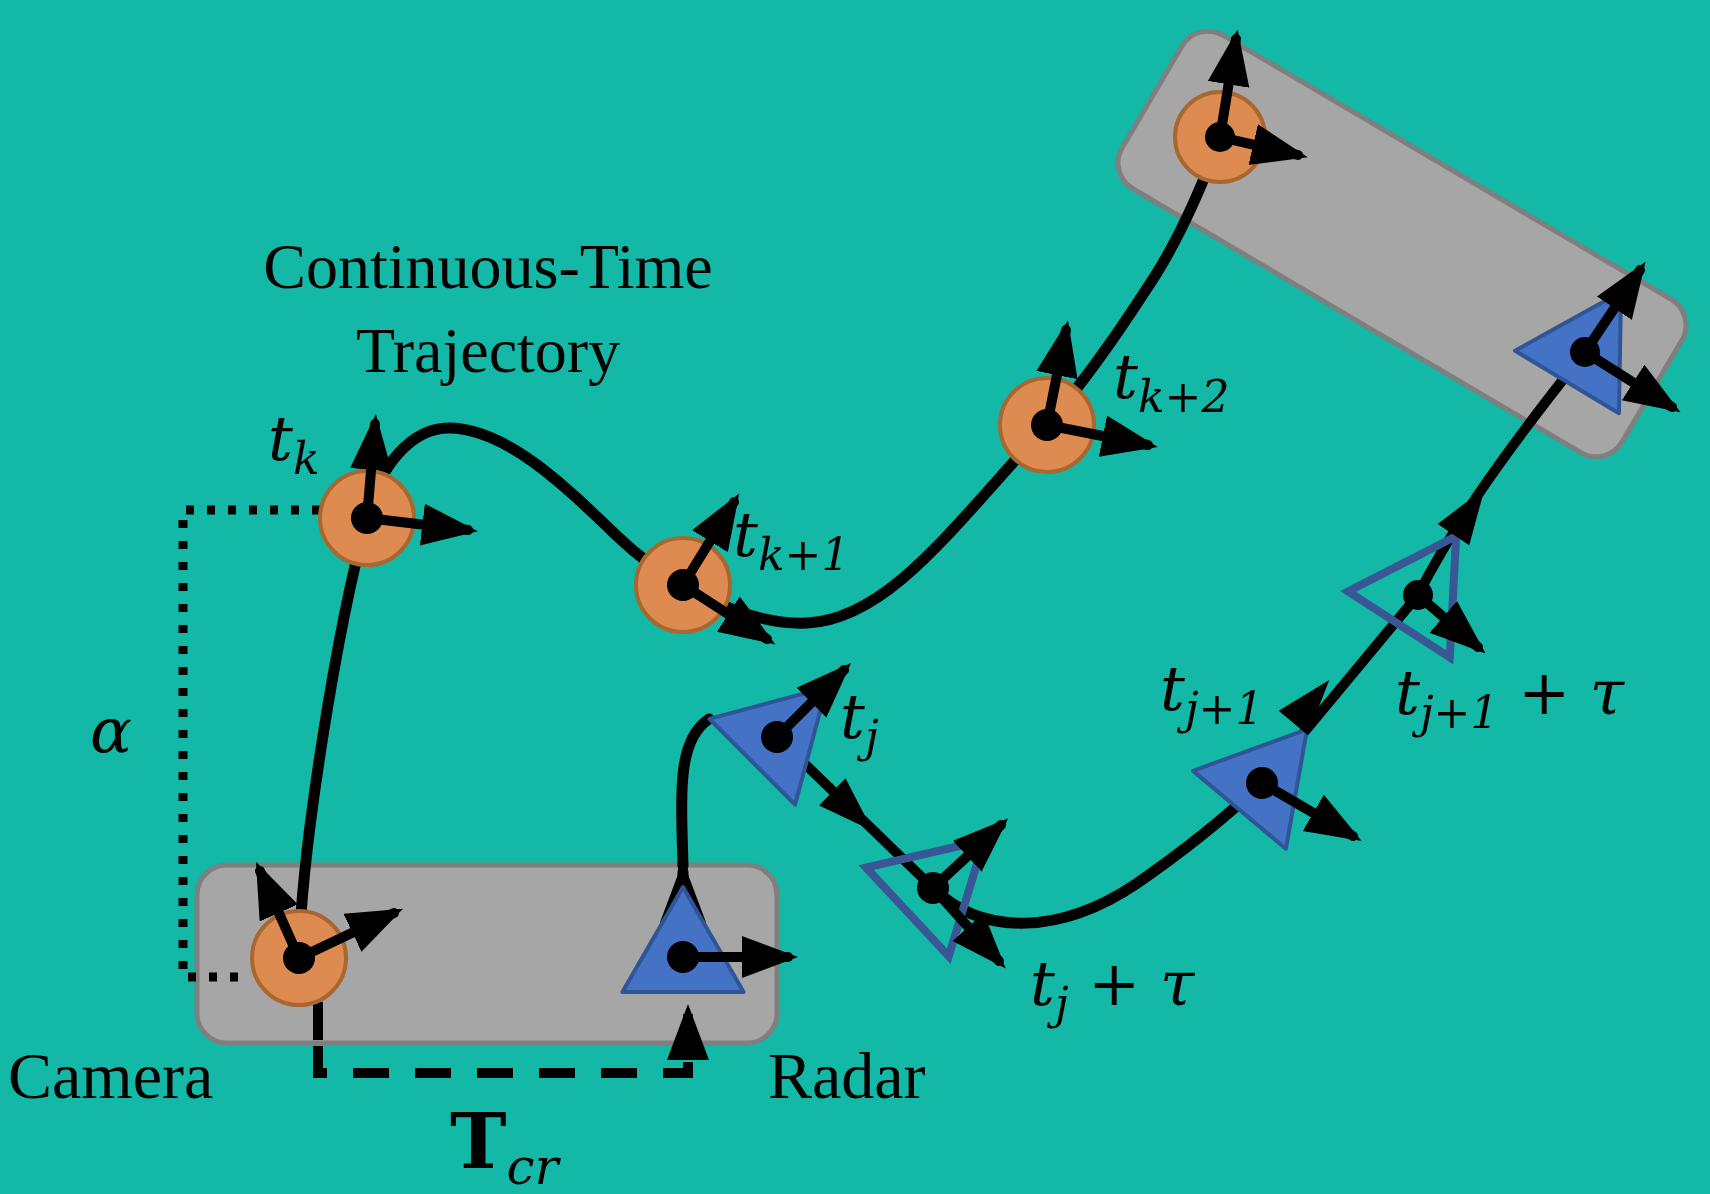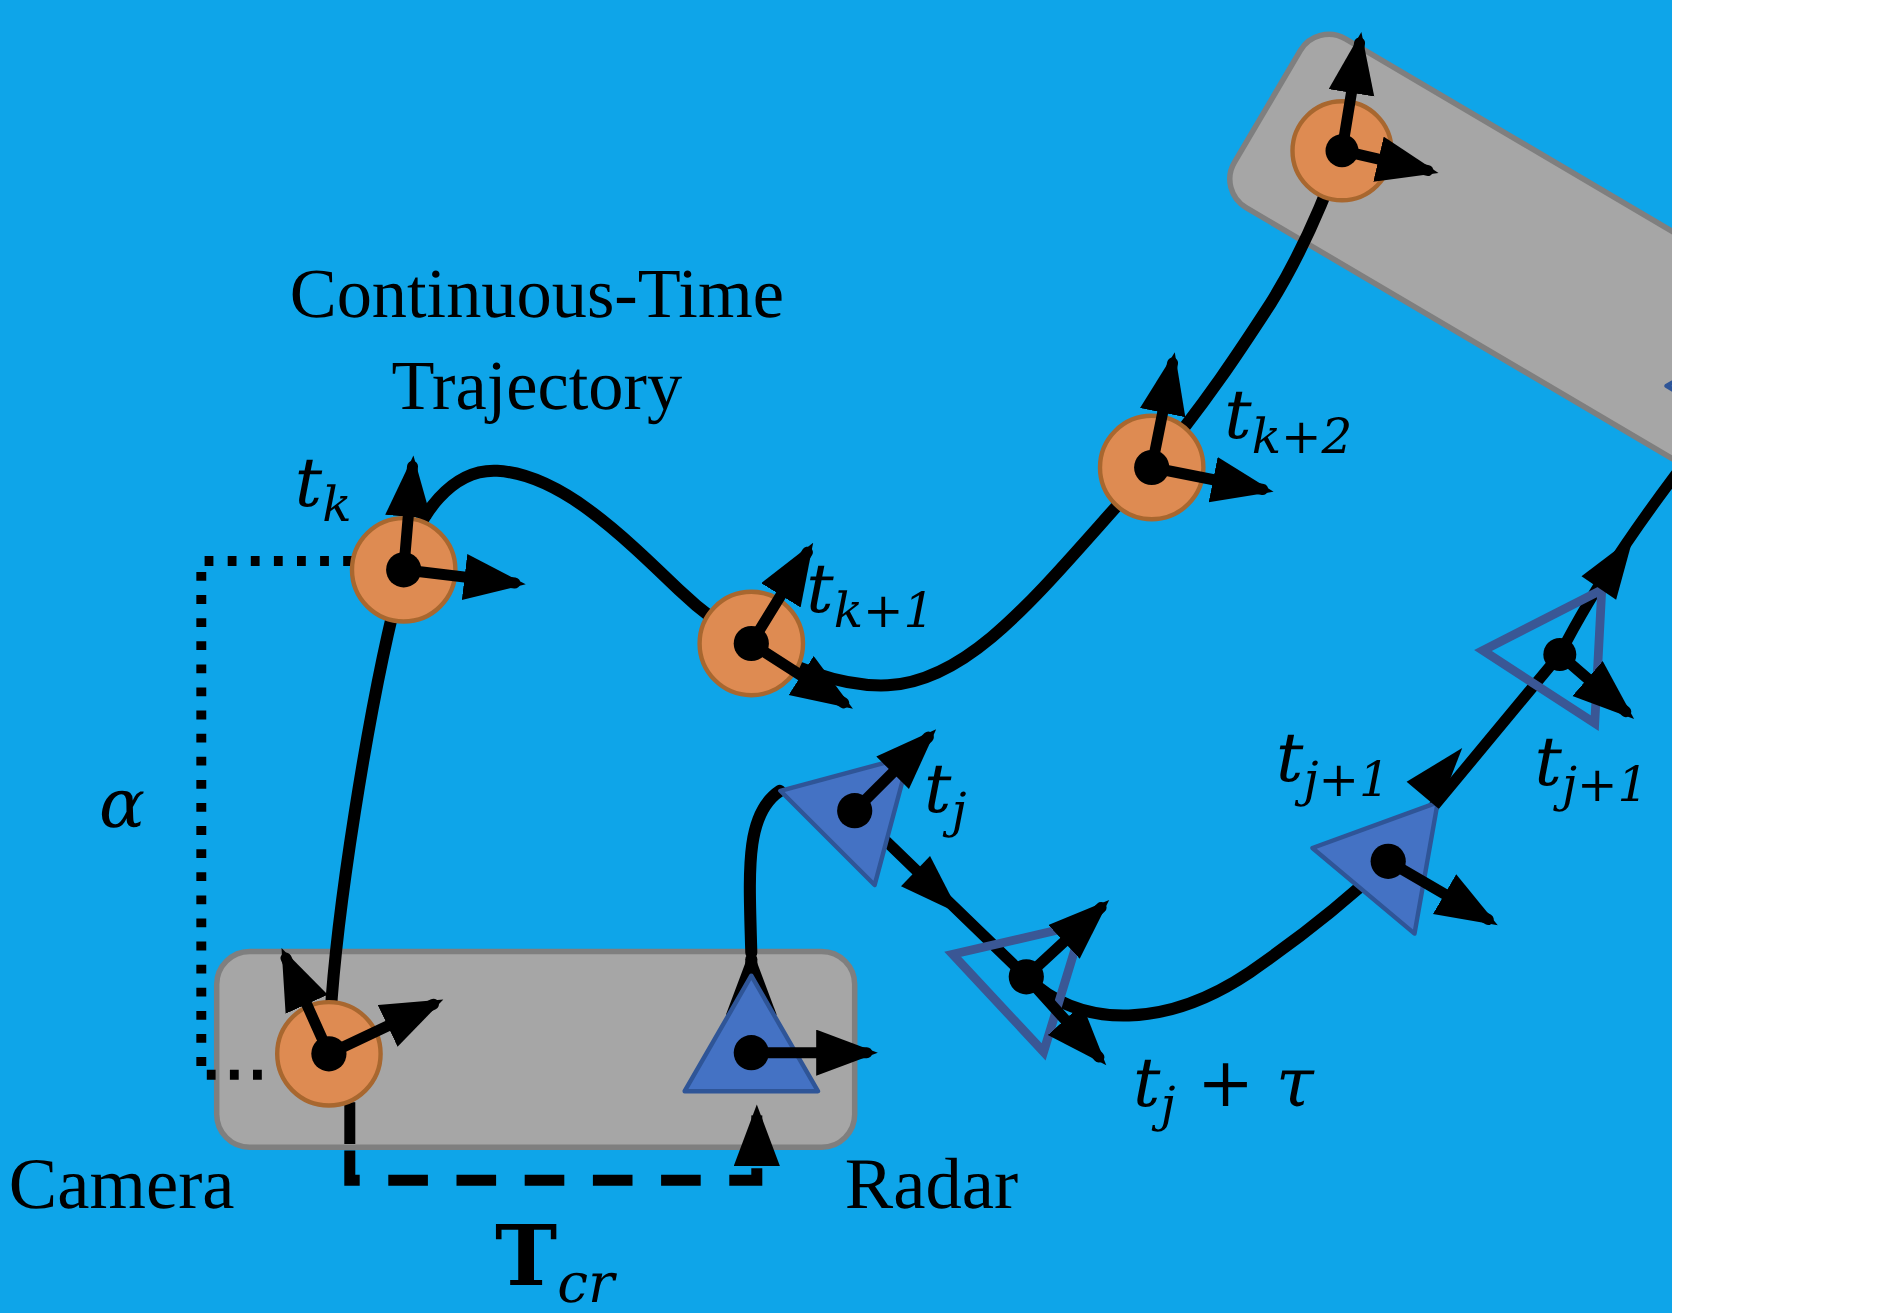--- a/index.html
+++ b/index.html
@@ -1,16 +1,16 @@
 <!DOCTYPE html>
 <html style="--ink: #000000; --camera-fill: #DE8B52; --camera-stroke: #A8672F; --radar-fill: #4472C4; --radar-stroke: #2F5597; --radar-outline: #3A5795; --body-fill: #A6A6A6; --body-stroke: #7F7F7F;"><head>
 <meta charset="utf-8">
 <style>
   html,body{margin:0;padding:0;background:#fff;}
-  .stage{position:relative;width:1520px;height:1194px;background:#0ea5e9;overflow:hidden;
+  .stage{position:relative;width:1710px;height:1194px;background:#14b8a6;overflow:hidden;
          font-family:"Liberation Serif","DejaVu Serif",serif;}
   svg{position:absolute;left:0;top:0;}
   .body-rect{fill:var(--body-fill);stroke:var(--body-stroke);stroke-width:5;}
   .traj{fill:none;stroke:var(--ink);stroke-width:11;stroke-linecap:round;}
   .conn{fill:none;stroke:var(--ink);stroke-width:10;stroke-linecap:round;}
   .axis{fill:none;stroke:var(--ink);stroke-width:10;stroke-linecap:round;}
   .cam-circle{fill:var(--camera-fill);stroke:var(--camera-stroke);stroke-width:4;}
   .radar-tri{fill:var(--radar-fill);stroke:var(--radar-stroke);stroke-width:4;stroke-linejoin:round;}
   .radar-tri-outline{fill:none;stroke:var(--radar-outline);stroke-width:8;stroke-linejoin:miter;}
   .dot{fill:var(--ink);}

